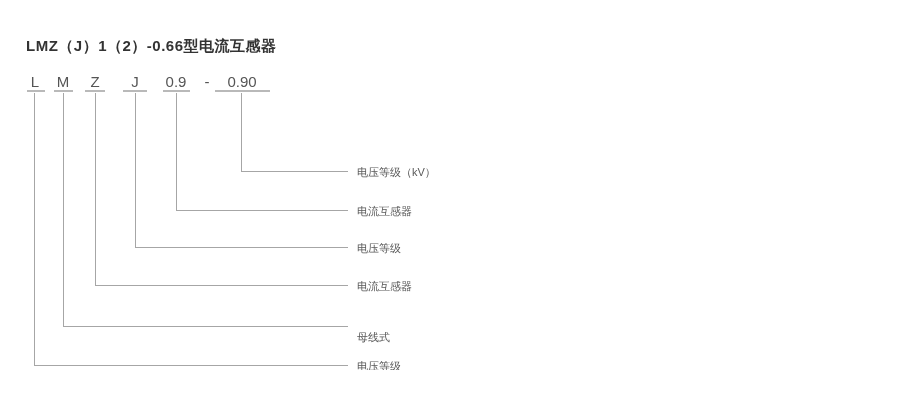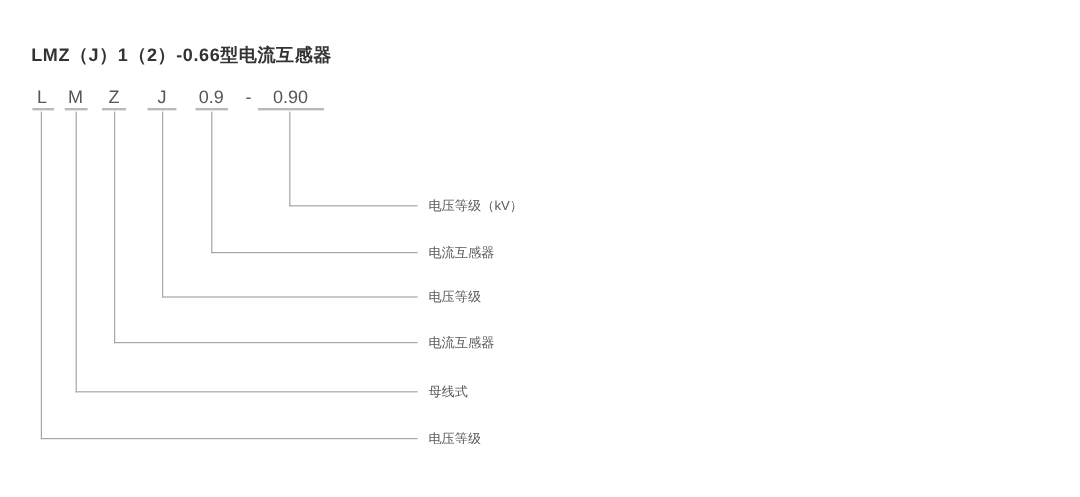--- a/index.html
+++ b/index.html
@@ -77,16 +77,16 @@
   <div class="elbow" style="left:176px;width:172px;height:118px"></div>
   <div class="elbow" style="left:135px;width:213px;height:155px"></div>
   <div class="elbow" style="left:95px;width:253px;height:193px"></div>
   <div class="elbow" style="left:63px;width:285px;height:234px"></div>
   <div class="elbow" style="left:34px;width:314px;height:273px"></div>
 
   <div class="leader-label" style="top:163px">电压等级（kV）</div>
   <div class="leader-label" style="top:202px">电流互感器</div>
   <div class="leader-label" style="top:239px">电压等级</div>
   <div class="leader-label" style="top:277px">电流互感器</div>
-  <div class="leader-label" style="top:318px">母线式</div>
+  <div class="leader-label" style="top:328px">母线式</div>
   <div class="leader-label" style="top:357px">电压等级</div>
 
 </div>
 
 </body></html>

